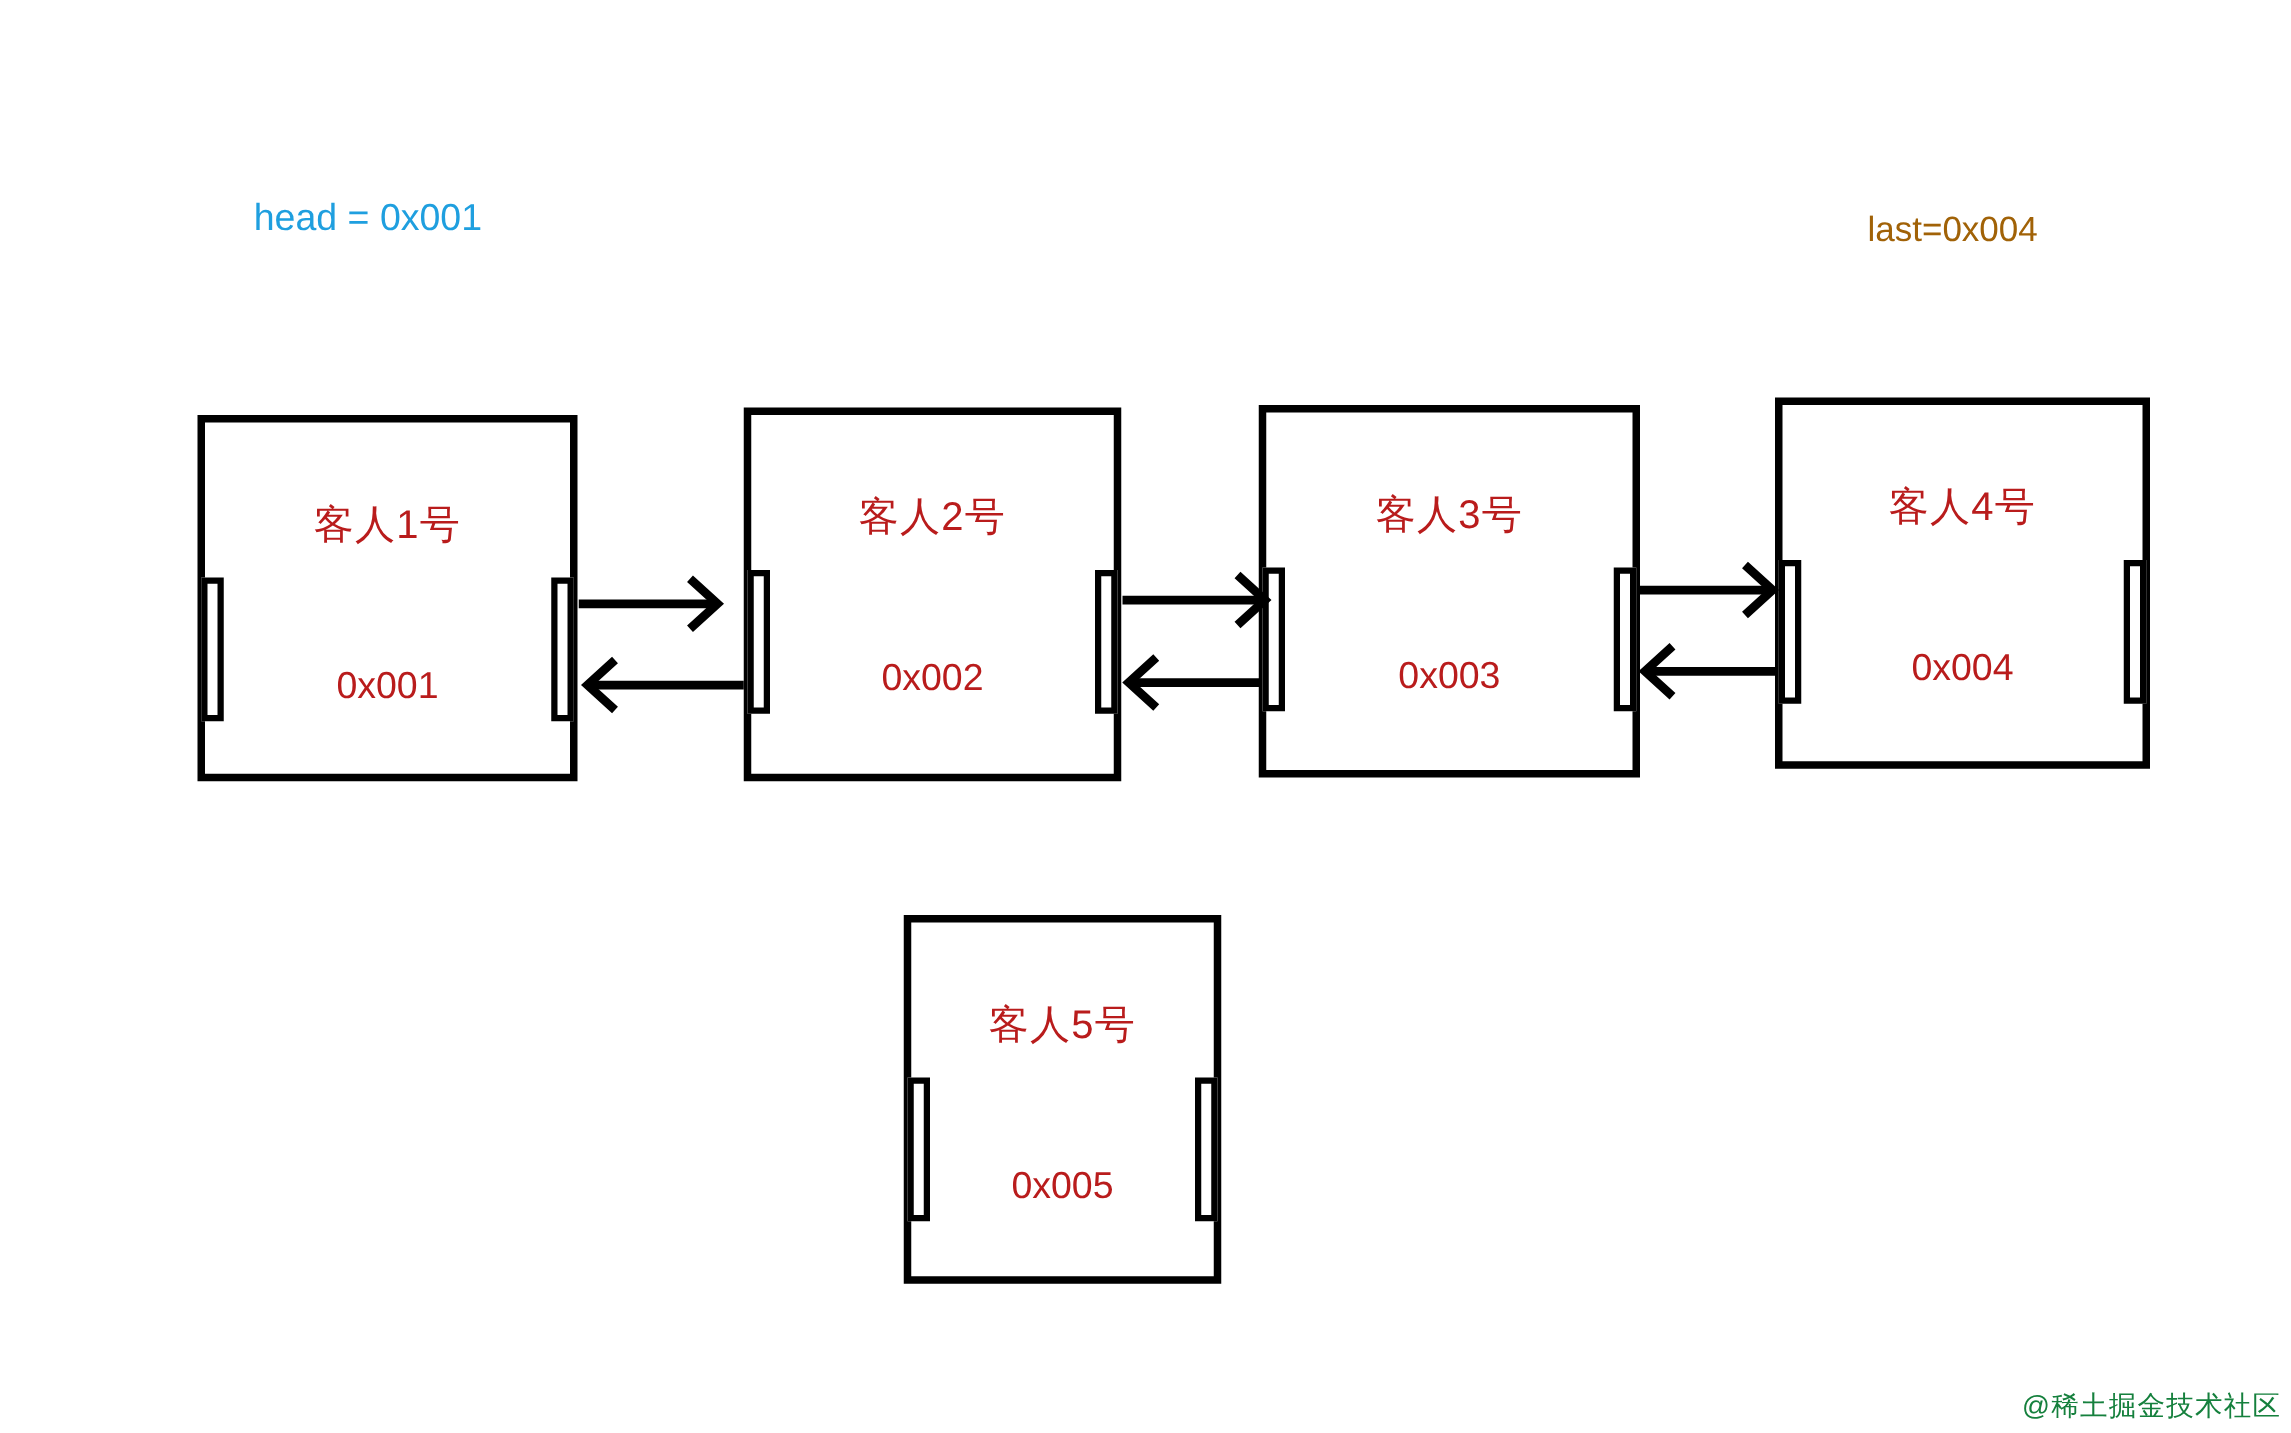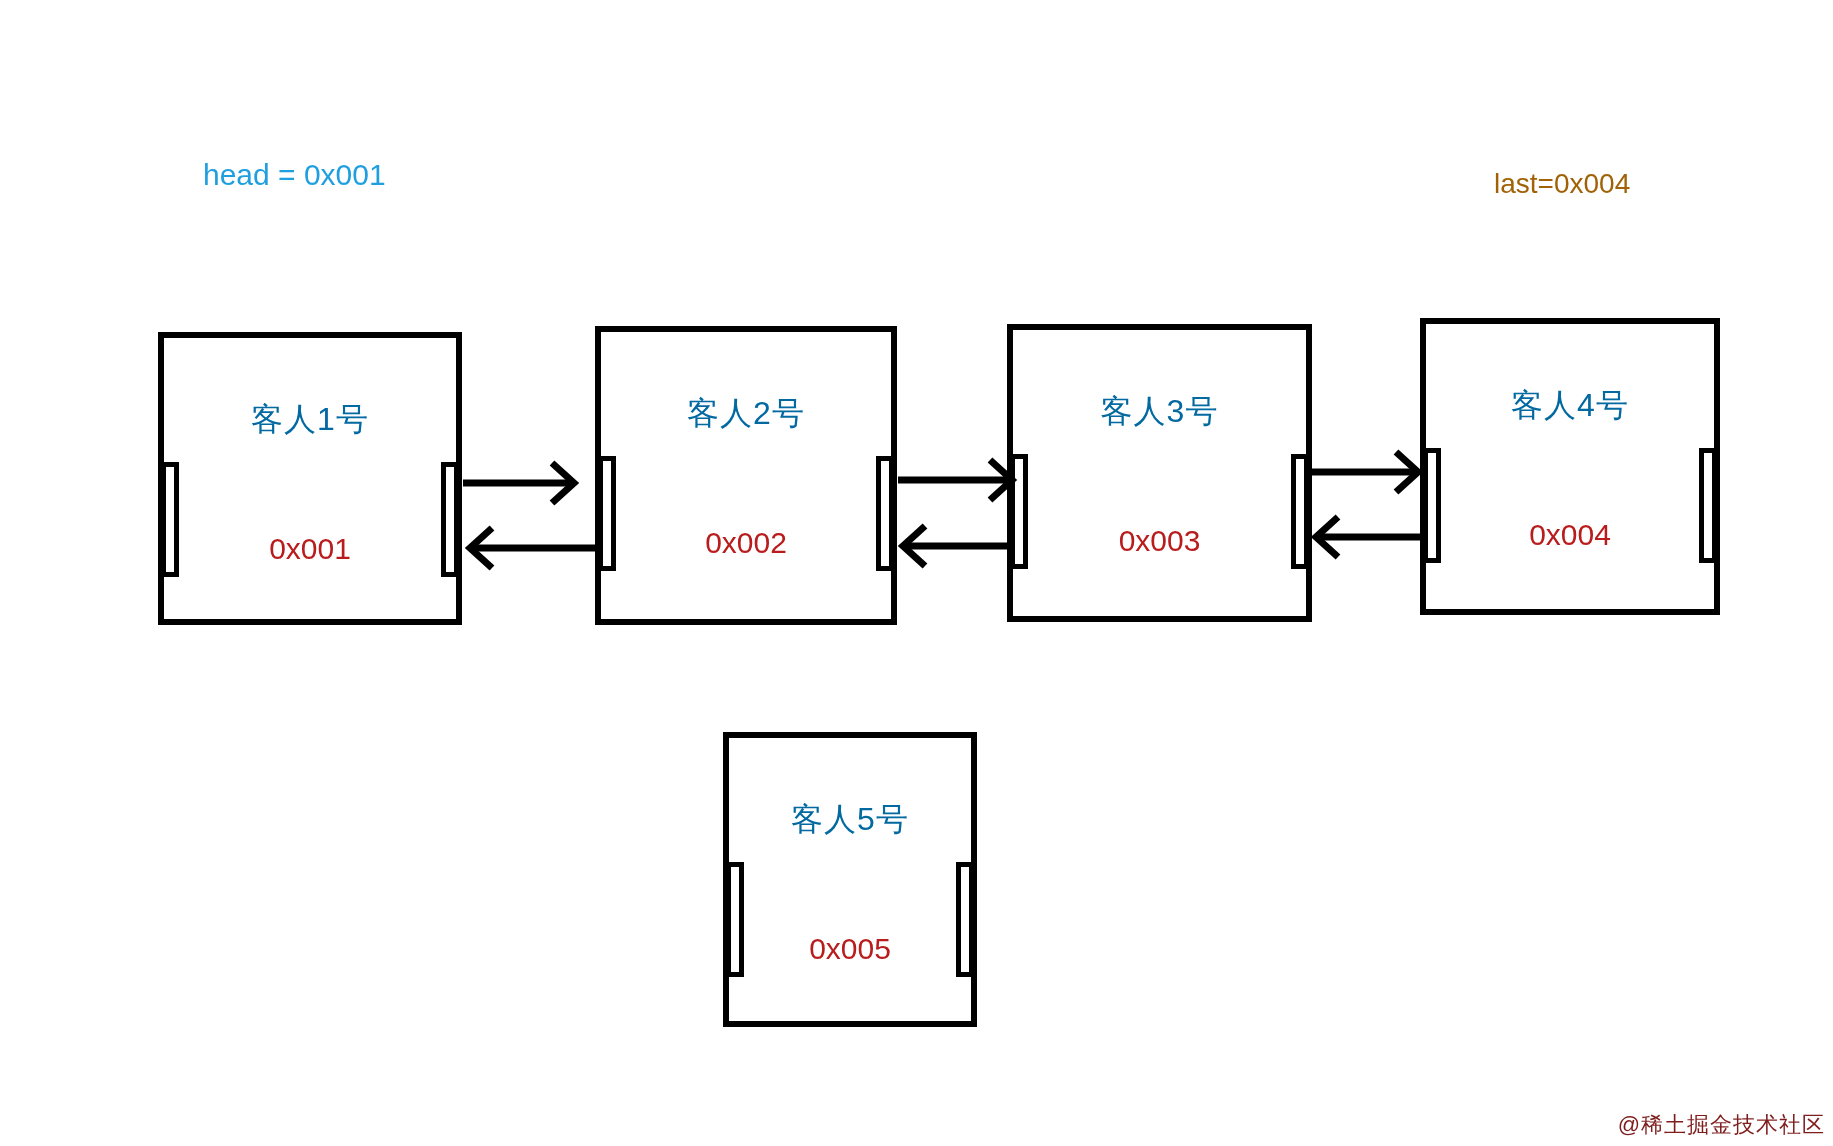--- a/index.html
+++ b/index.html
@@ -36,21 +36,21 @@
   .node-4 { left: 1420px; top: 318px; width: 300px; height: 297px; }
   .node-5 { left: 723px;  top: 732px; width: 254px; height: 295px; }
 
   .node-title {
     position: absolute;
     left: 0;
     top: 60px;
     width: 100%;
     text-align: center;
     font-size: 32px;
-    color: #0369a1;
+    color: #b91c1c;
     letter-spacing: 1px;
   }
   .node-address {
     position: absolute;
     left: 0;
     top: 194px;
     width: 100%;
     text-align: center;
     font-size: 30px;
     color: #b91c1c;
@@ -157,15 +157,15 @@
         <polyline points="1396,452 1418,472 1396,492"></polyline>
       </g>
 
       <g>
         <line x1="1420" y1="537" x2="1320" y2="537"></line>
         <polyline points="1338,517 1316,537 1338,557"></polyline>
       </g>
     </g>
   </svg>
 
-  <div class="watermark" style="color: #7f1d1d; margin-left: 40px;">@稀土掘金技术社区</div>
+  <div class="watermark" style="color: #15803d; margin-left: 40px;">@稀土掘金技术社区</div>
 
 </div>
 
 </body></html>

